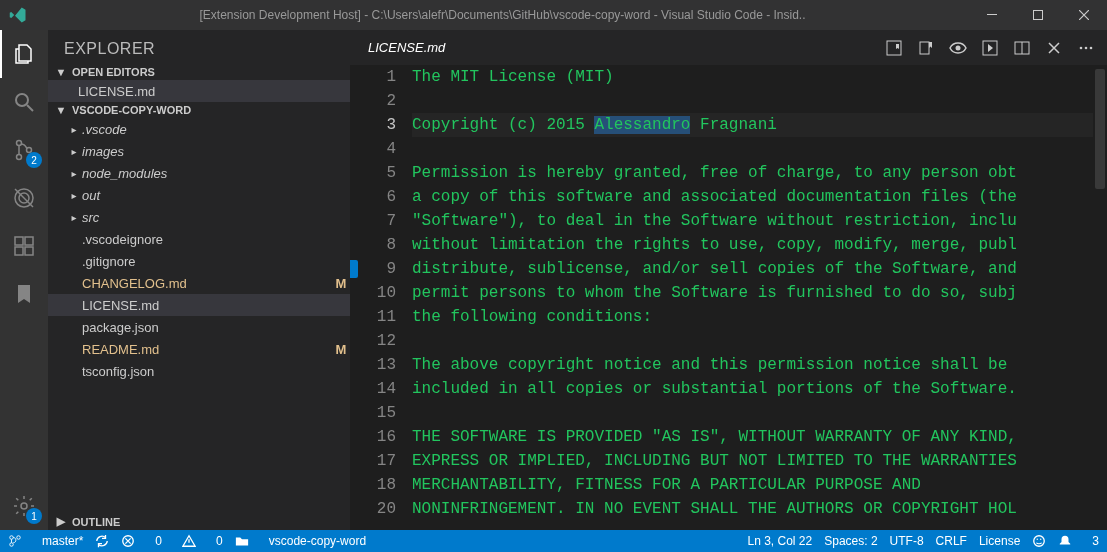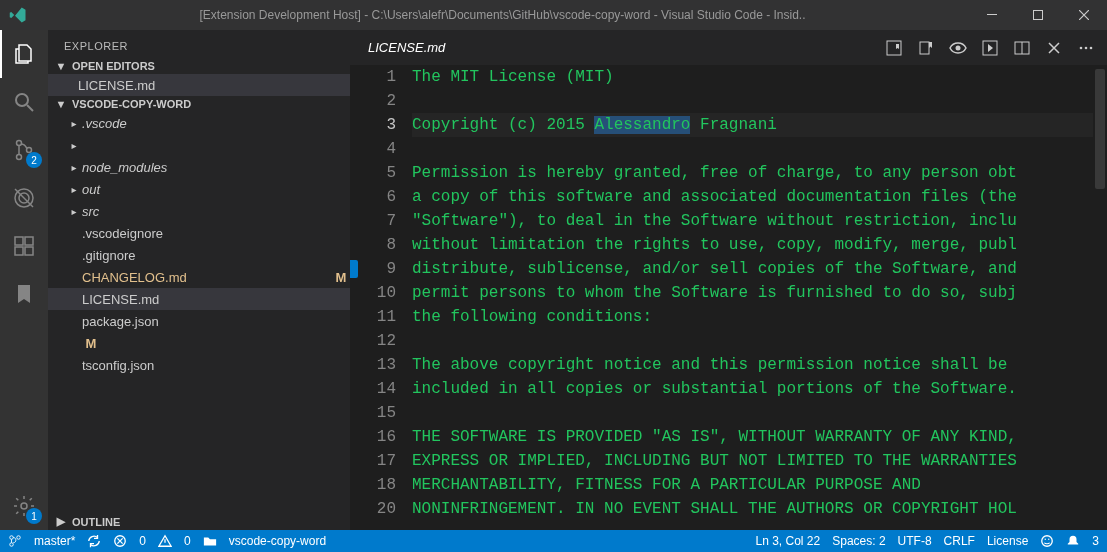--- a/index.html
+++ b/index.html
@@ -54,21 +54,21 @@
   padding: 0 4px;
 }
 .activity-spacer { flex:1; }
 
 .sidebar {
   width: 302px;
   background: #252526;
   display:flex; flex-direction:column;
   color:#ccc;
 }
-.sidebar-title { padding: 10px 16px 6px; font-size:11px; letter-spacing:0.5px; color:#bbb; }
+.sidebar-title { padding: 10px 16px 6px; font-size:16px; letter-spacing:0.5px; color:#bbb; }
 .section-header {
   display:flex; align-items:center; gap:4px;
   padding: 2px 6px; font-size:11px; font-weight:700; color:#ccc;
   cursor:pointer;
 }
 .section-header .chev { width:14px; text-align:center; }
 .tree { font-size: 13px; }
 .tree-row {
   display:flex; align-items:center;
   height: 22px;
@@ -102,21 +102,21 @@
 .code .row.active { background: rgba(255,255,255,0.03); }
 .code .sel { background:#264f78; }
 .minimap { width:14px; background:#1e1e1e; border-left: none; position:relative; }
 .minimap-thumb { position:absolute; right:2px; top:4px; width:10px; height:120px; background:rgba(255,255,255,0.12); border-radius:2px; }
 
 .statusbar {
   height: 22px; background:#007acc; color:#fff;
   display:flex; align-items:center; font-size:12px;
   padding: 0 8px;
 }
-.statusbar .sb { display:flex; align-items:center; gap:12px; margin-right: 12px; height:100%; }
+.statusbar .sb { display:flex; align-items:center; gap:20px; margin-right: 12px; height:100%; }
 .statusbar .spacer { flex:1; }
 .statusbar .sb:last-child { margin-right:0; }
 svg { display:block; }
 </style>
 </head>
 <body>
 
 <div class="titlebar">
   <div class="titlebar-icon">
     <svg width="18" height="18" viewBox="0 0 24 24">
@@ -217,20 +217,21 @@
     <div class="tree" id="folder-tree">
         <div class="tree-row folder">
           <span class="indent" style="width:18px"></span>
           <span class="twisty">▸</span>
           <span class="label">.vscode</span>
           <span class="status"></span>
         </div>
         <div class="tree-row folder">
           <span class="indent" style="width:18px"></span>
           <span class="twisty">▸</span>
+          <span class="label">images</span>
           <span class="status"></span>
         </div>
         <div class="tree-row folder">
           <span class="indent" style="width:18px"></span>
           <span class="twisty">▸</span>
           <span class="label">node_modules</span>
           <span class="status"></span>
         </div>
         <div class="tree-row folder">
           <span class="indent" style="width:18px"></span>
@@ -270,20 +271,21 @@
         </div>
         <div class="tree-row">
           <span class="indent" style="width:18px"></span>
           <span class="twisty"></span>
           <span class="label">package.json</span>
           <span class="status"></span>
         </div>
         <div class="tree-row">
           <span class="indent" style="width:18px"></span>
           <span class="twisty"></span>
+          <span class="label modified">README.md</span>
           <span class="status modified">M</span>
         </div>
         <div class="tree-row">
           <span class="indent" style="width:18px"></span>
           <span class="twisty"></span>
           <span class="label">tsconfig.json</span>
           <span class="status"></span>
         </div>
       </div>
 

